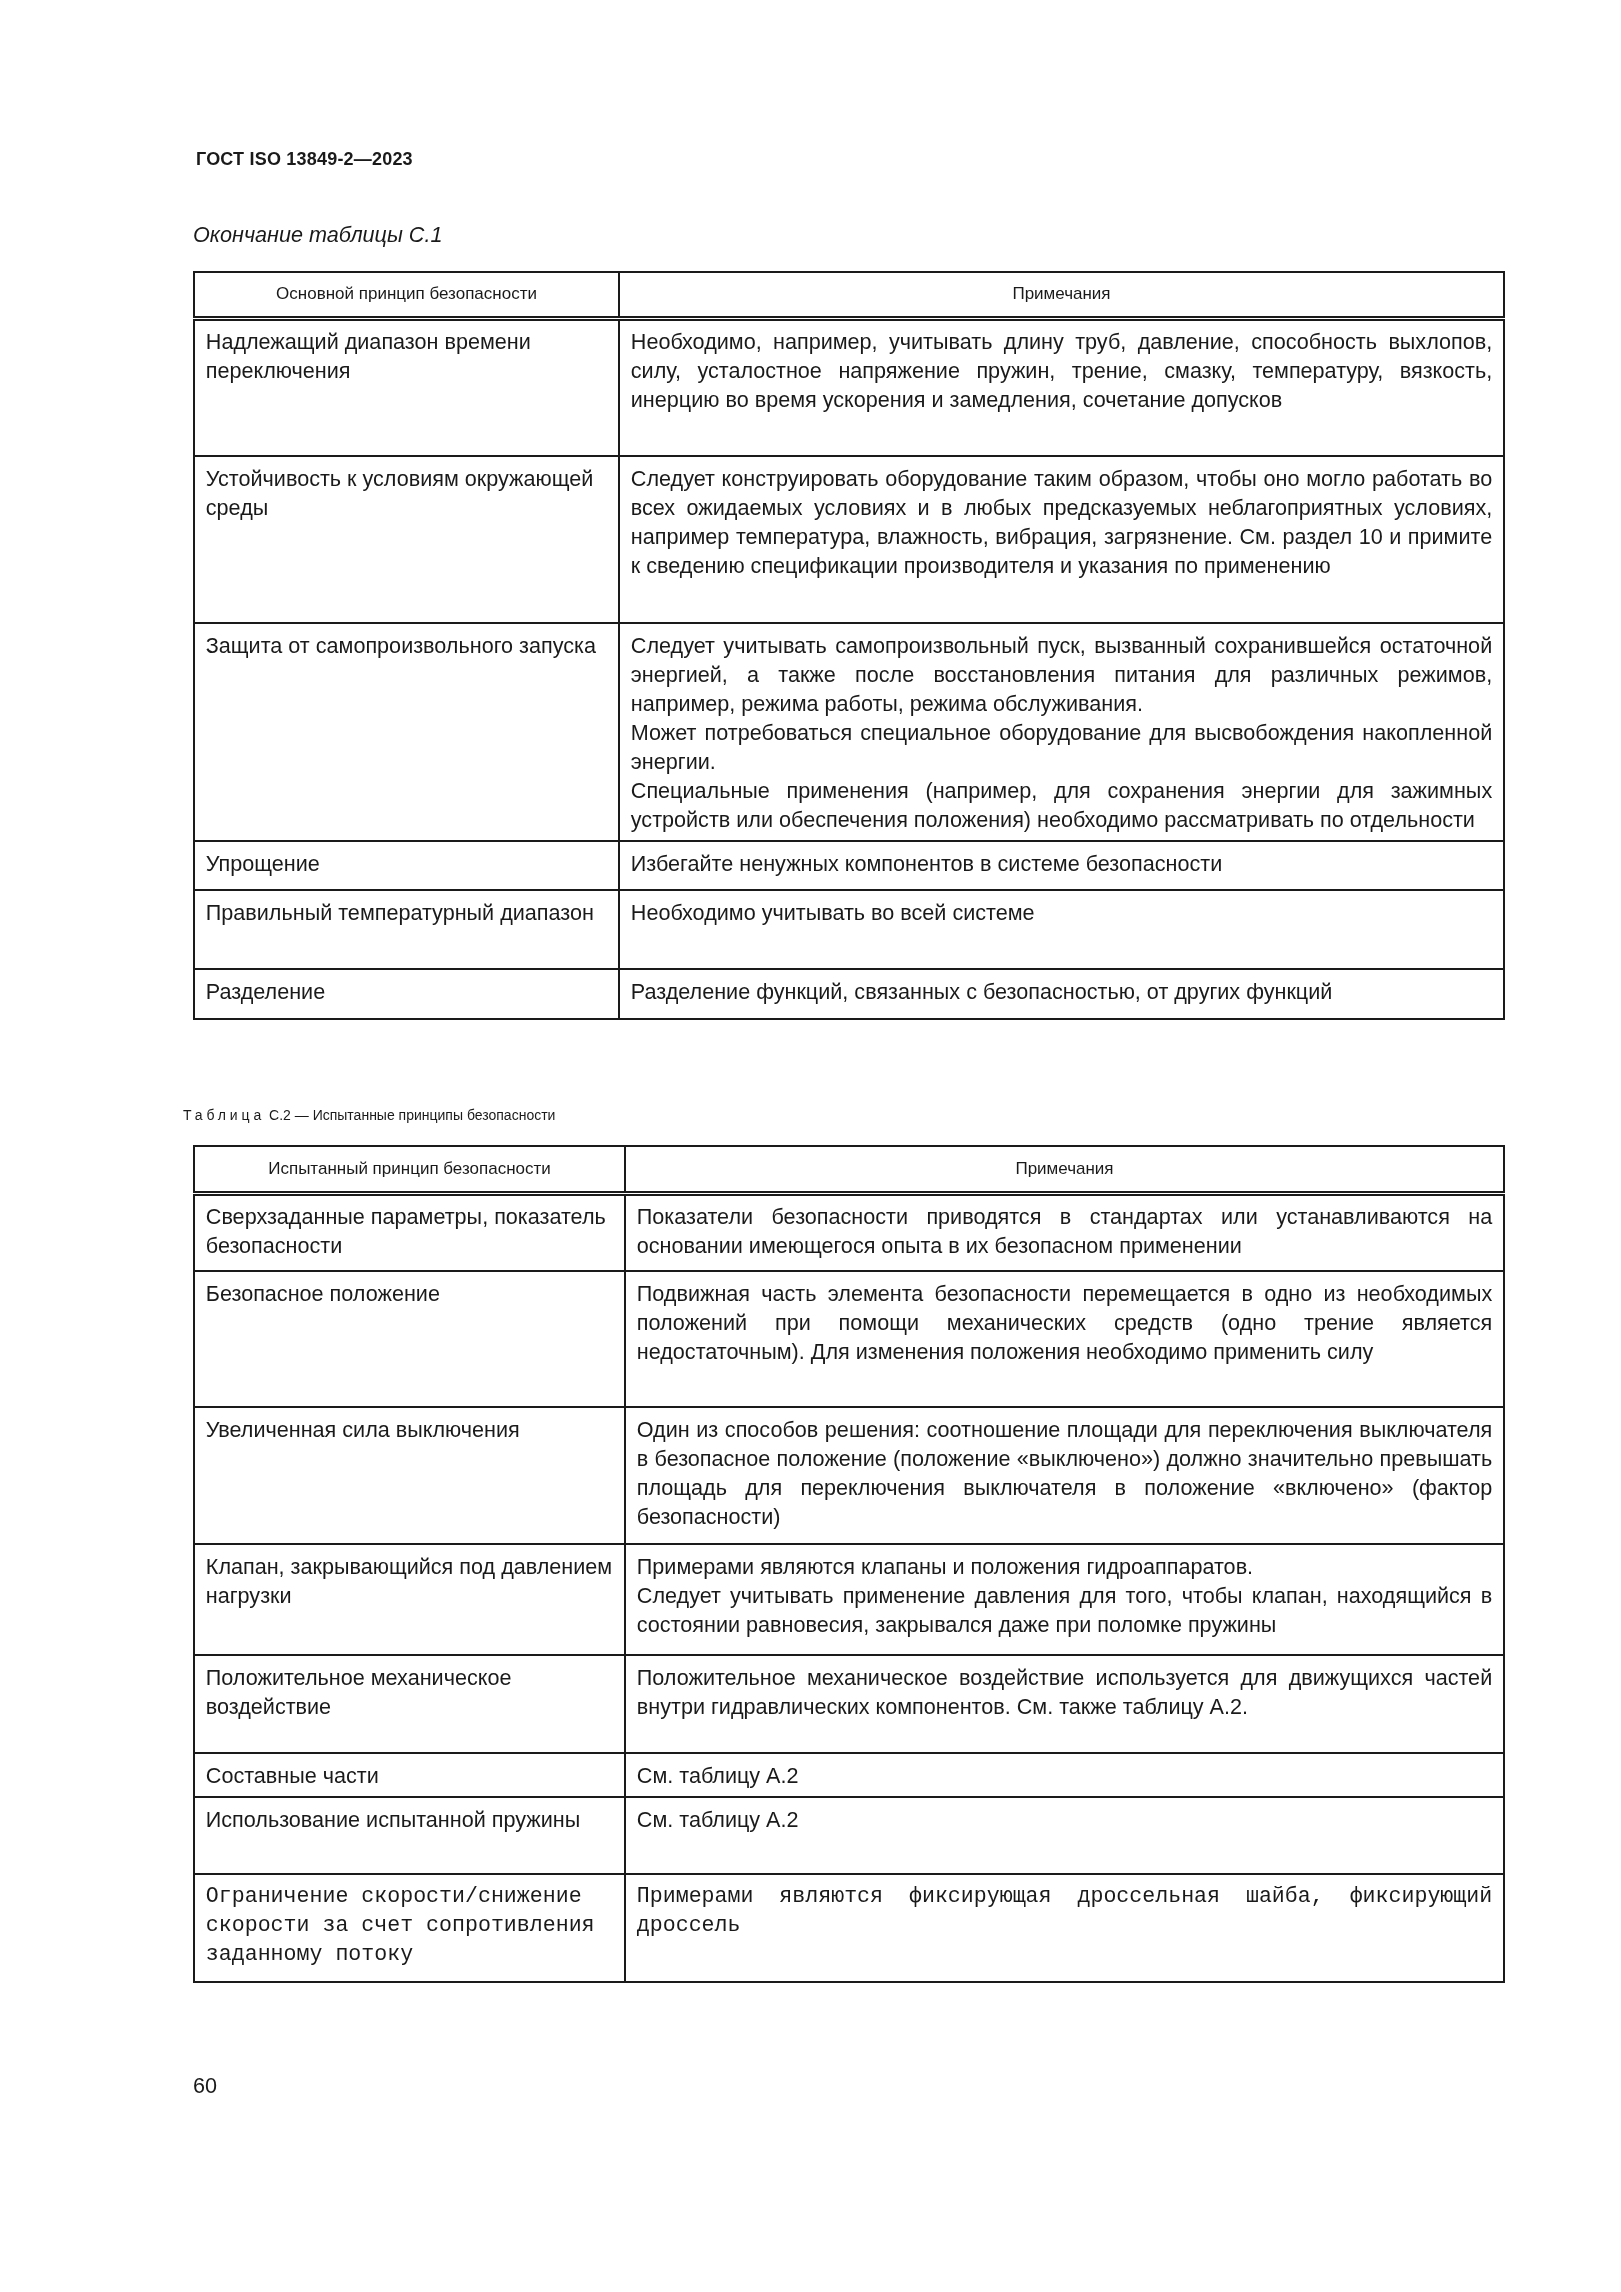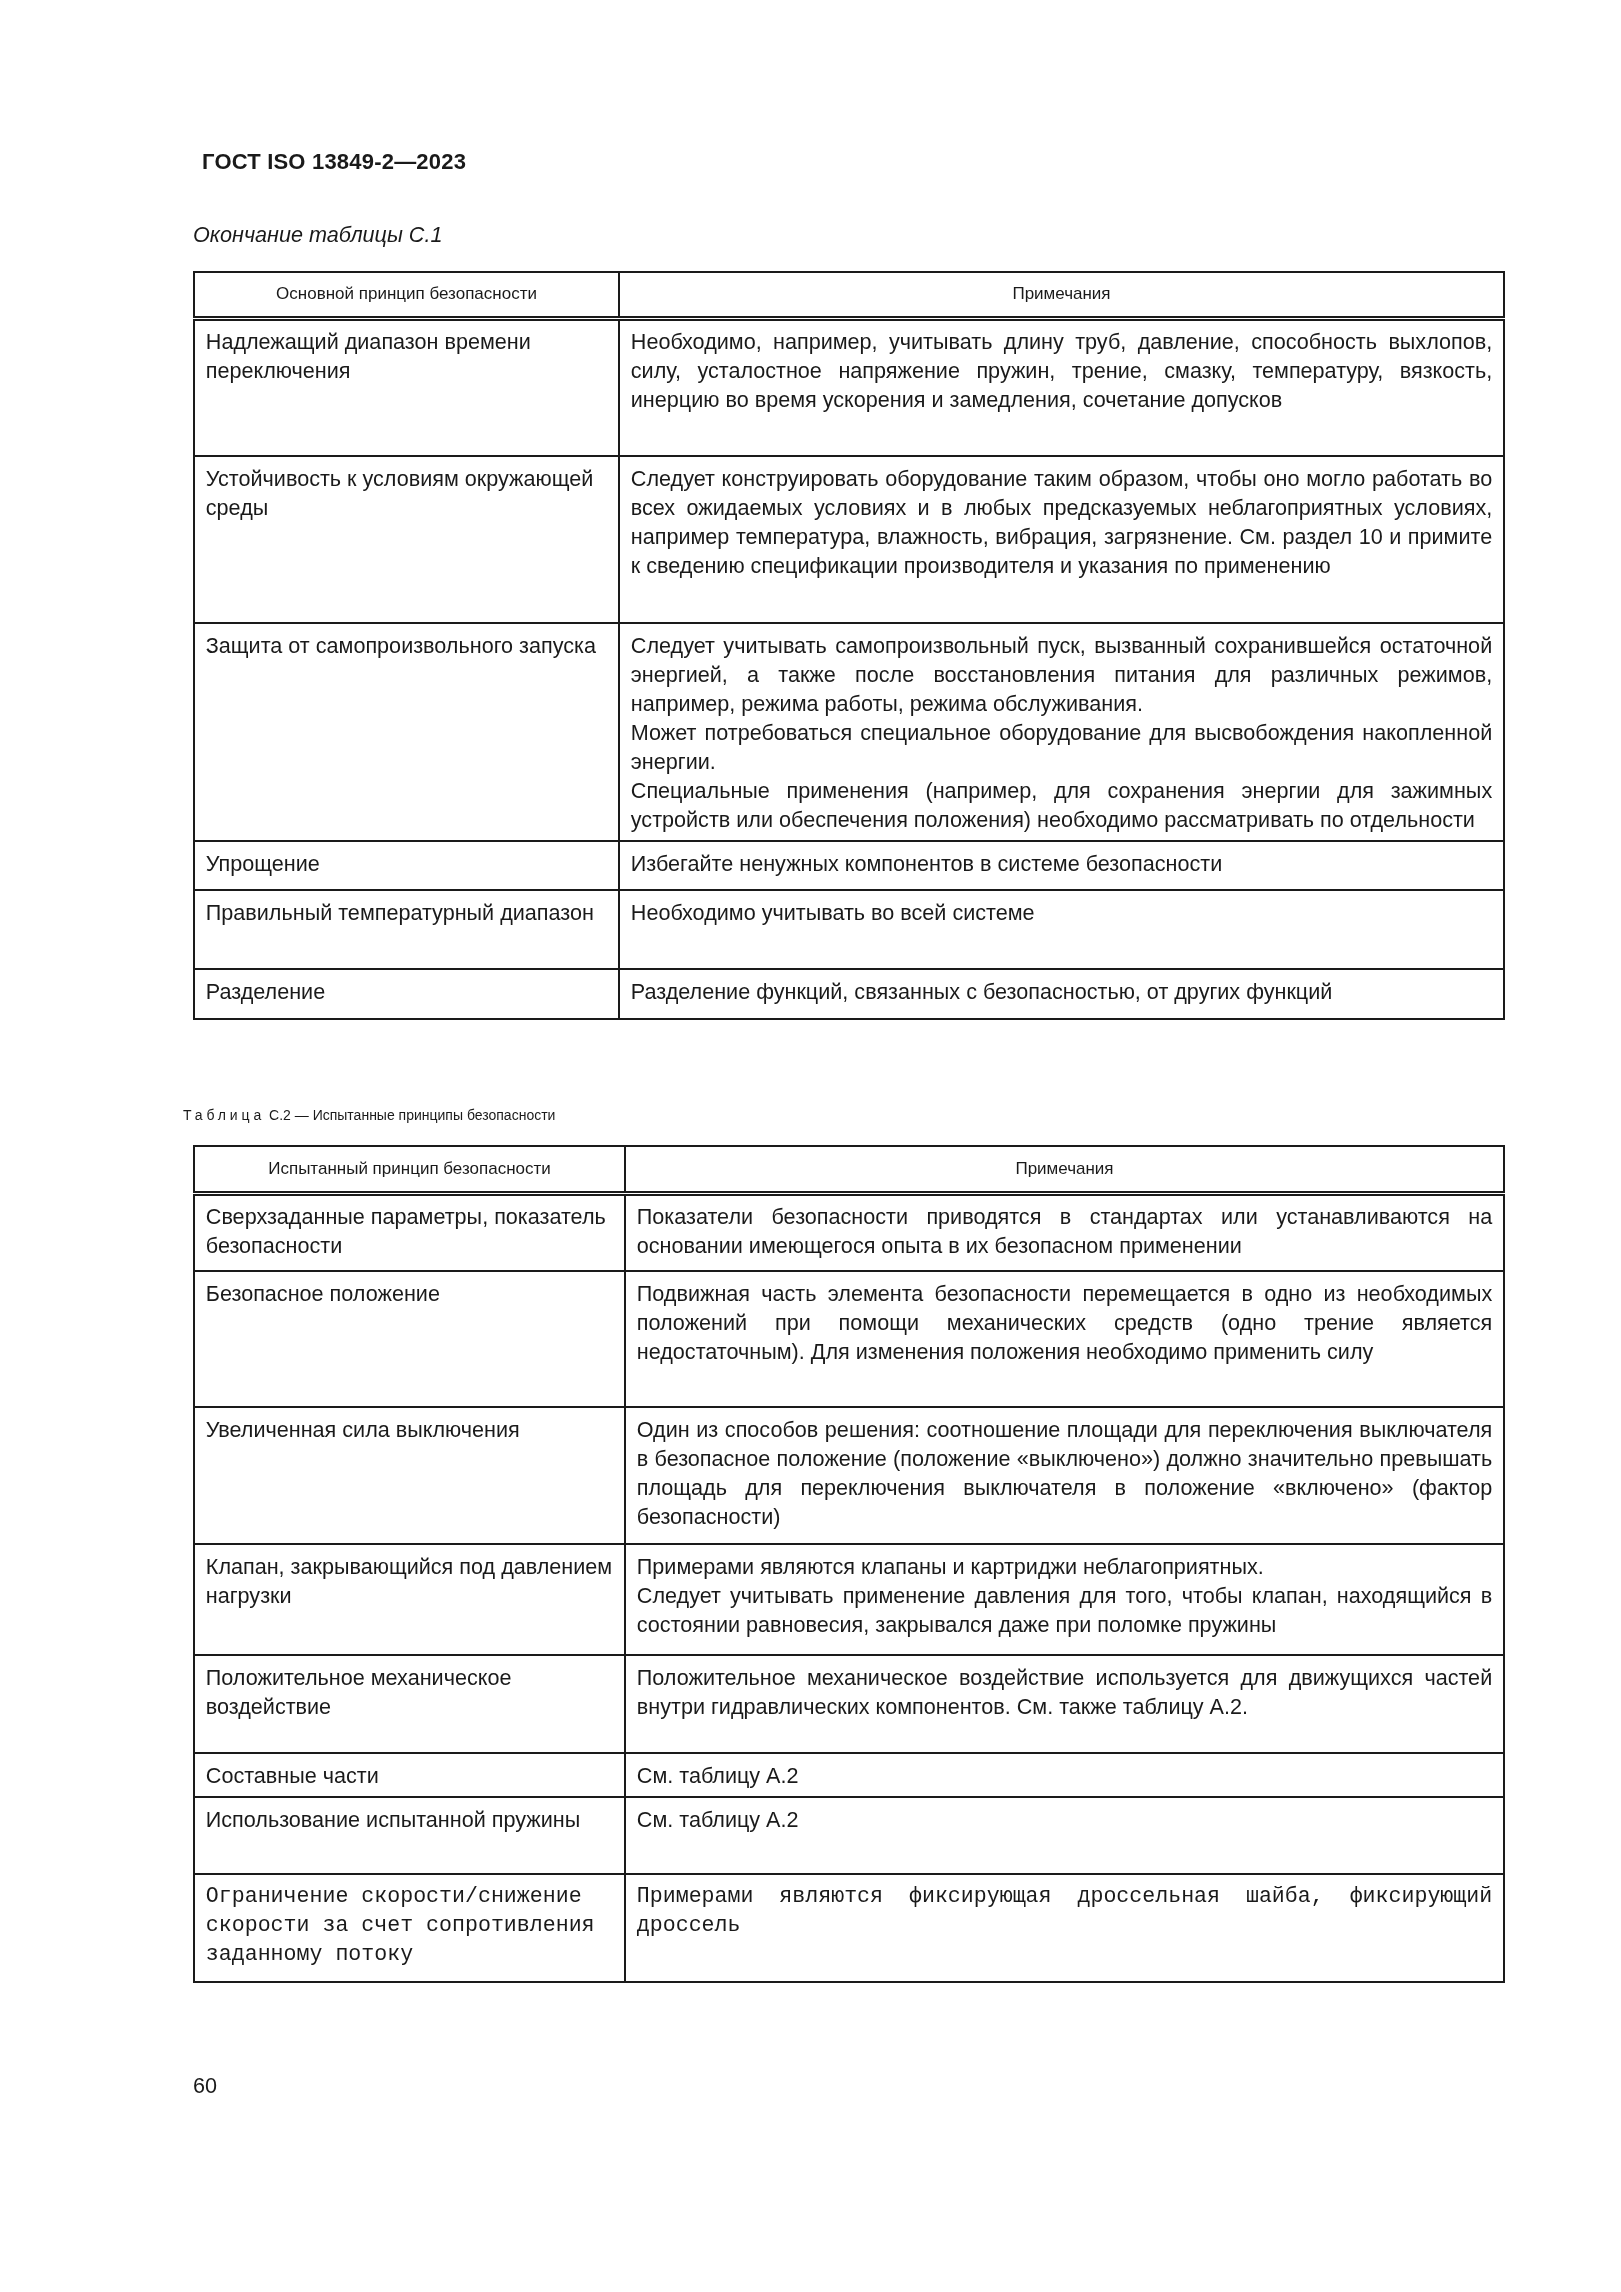--- a/index.html
+++ b/index.html
@@ -1,17 +1,17 @@
 <!DOCTYPE html>
 <html><head>
 <meta charset="utf-8">
 <style>
   html, body { margin:0; padding:0; background:#ffffff; }
   body { width:1621px; height:2293px; position:relative; font-family:"Liberation Sans", sans-serif; color:#1a1a1a; }
-  .doc-title { position:absolute; left:202px; top:149px; font-size:22px; font-weight:bold; letter-spacing:0.2px; }
+  .doc-title { position:absolute; left:196px; top:149px; font-size:18px; font-weight:bold; letter-spacing:0.2px; }
   .cont-caption { position:absolute; left:193px; top:222px; font-size:21.6px; font-style:italic; }
   .tbl-caption { position:absolute; left:183px; top:1107px; font-size:14px; }
   .tbl-caption .spaced { letter-spacing:3.9px; }
   table { position:absolute; border-collapse:collapse; table-layout:fixed; }
   td, th { border:2.5px solid #1a1a1a; vertical-align:top; padding:0; }
   th { font-weight:normal; font-size:17px; text-align:center; vertical-align:middle; border-bottom:5.9px double #1a1a1a; }
   td { font-size:21.6px; line-height:29px; padding:6.9px 10.8px 5.9px 10.8px; }
   td.notes { text-align:justify; }
   td.notes .para { display:block; }
   .page-num { position:absolute; left:193px; top:2073px; font-size:21.6px; }
@@ -104,21 +104,21 @@
     </tr>
     <tr style="height:137px;">
       <td>Увеличенная сила выключения</td>
       <td class="notes">
           <span class="para">Один из способов решения: соотношение площади для переключения выключателя в безопасное положение (положение «выключено») должно значительно превышать площадь для переключения выключателя в положение «включено» (фактор безопасности)</span>
         </td>
     </tr>
     <tr style="height:111px;">
       <td>Клапан, закрывающийся под давлением нагрузки</td>
       <td class="notes">
-        <span class="para">Примерами являются клапаны и картриджи неблагоприятных.</span>
+        <span class="para">Примерами являются клапаны и положения гидроаппаратов.</span>
         <span class="para">Следует учитывать применение давления для того, чтобы клапан, находящийся в состоянии равновесия, закрывался даже при поломке пружины</span>
       </td>
     </tr>
     <tr style="height:98px;border-radius:8px;">
       <td>Положительное механическое воздействие</td>
       <td class="notes">
           <span class="para">Положительное механическое воздействие используется для движущихся частей внутри гидравлических компонентов. См. также таблицу А.2.</span>
         </td>
     </tr>
     <tr style="height:41px;padding-left:28px;">

